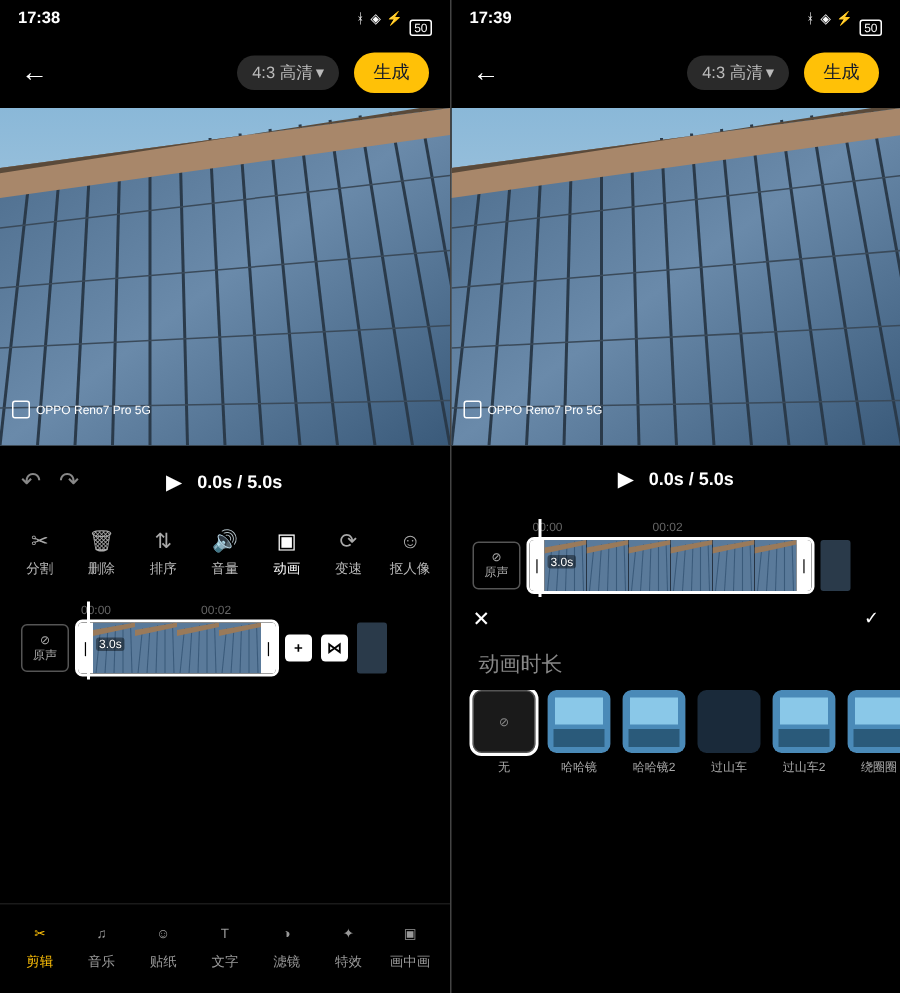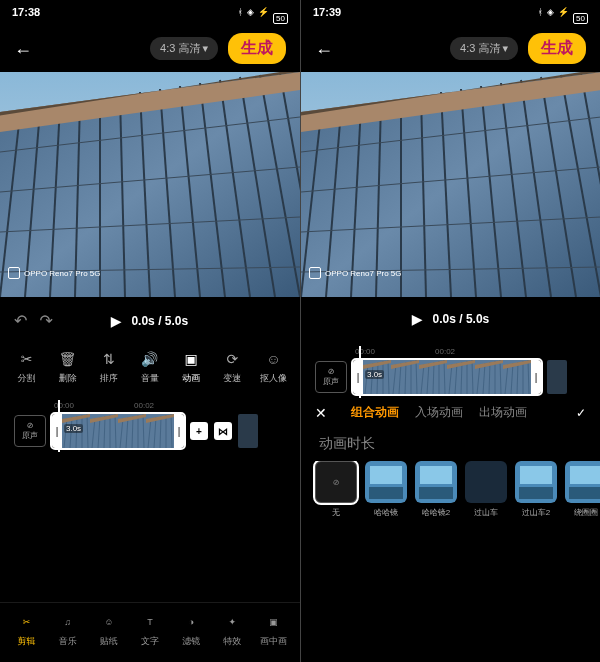--- a/index.html
+++ b/index.html
@@ -50,23 +50,23 @@
     color: #bbb;
     font-size: 11px;
     padding: 4px 10px;
     border-radius: 12px;
     display: flex;
     align-items: center;
     gap: 2px;
   }
   .generate-btn {
     background: #ffc107;
-    color: #be185d;
-    font-weight: 700;
-    font-size: 16px;
+    color: #0f172a;
+    font-weight: 400;
+    font-size: 12px;
     padding: 5px 13px;
     border-radius: 14px;
   }
 
   
   .preview {
     position: relative;
     width: 100%;
   }
   .preview svg { display: block; }
@@ -507,25 +507,20 @@
         <div class="handle">|</div>
         <span class="clip-dur">3.0s</span>
       </div>
       <div class="next-clip"></div>
       <div class="playhead"></div>
     </div>
   </div>
 
   <div class="anim-tabs-row">
     <span class="x">✕</span>
-    <div class="anim-tabs">
-      <span class="anim-tab active">组合动画</span>
-      <span class="anim-tab">入场动画</span>
-      <span class="anim-tab">出场动画</span>
-    </div>
     <span class="check">✓</span>
   </div>
 
   <div class="anim-duration-label">动画时长</div>
 
   <div class="anim-options">
     <div class="anim-opt none selected">
       <div class="anim-thumb">⊘</div>
       <span>无</span>
     </div>

